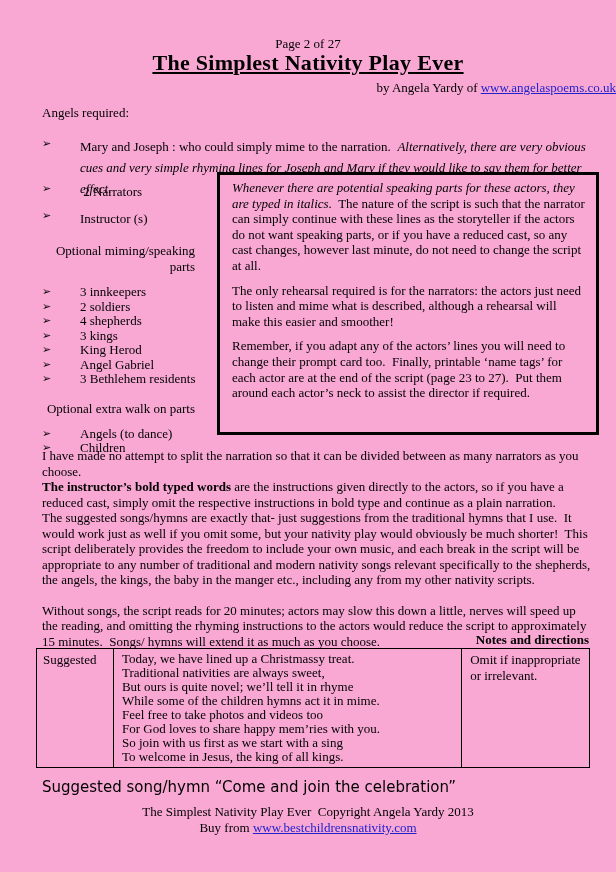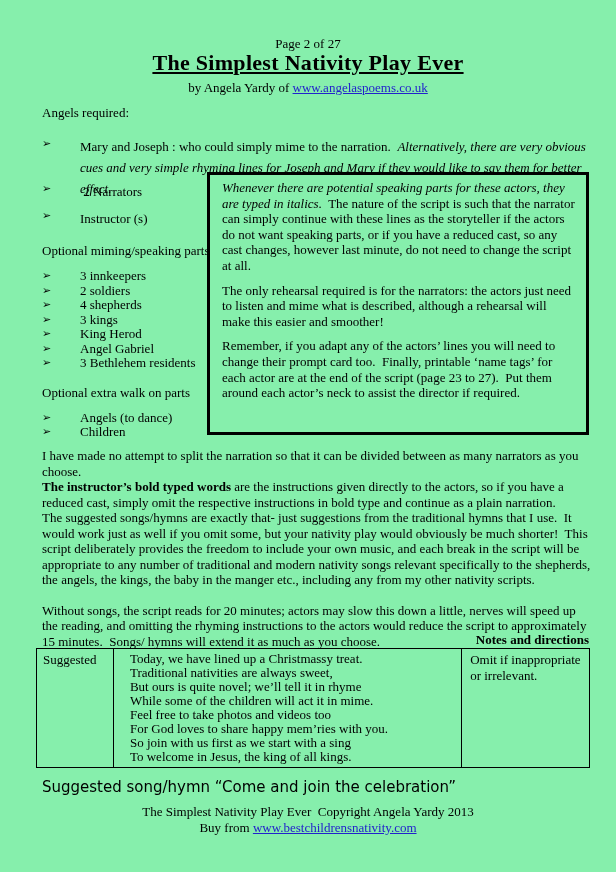--- a/index.html
+++ b/index.html
@@ -1,74 +1,74 @@
 <!DOCTYPE html>
 <html><head>
 <meta charset="utf-8">
 <style>
   * { margin:0; padding:0; box-sizing:border-box; }
   html,body { background:#e8e8e8; }
   .page {
     position:relative;
     width:616px; height:872px;
     margin:0 auto;
-    background:#86efac;
+    background:#f9a8d4;
     color:#000000;
     font-family:"Liberation Serif","DejaVu Serif",serif;
     font-size:13px;
     overflow:hidden;
   }
   .pre { white-space:pre-wrap; }
   .center { position:absolute; left:0; right:0; text-align:center; }
   .page-num { top:36px; font-size:13px; }
   .doc-title { top:50px; font-size:22px; font-weight:bold; text-decoration:underline; letter-spacing:0.3px; }
-  .byline { top:80px; font-size:13px; }
+  .byline { top:80px; font-size:13px;text-align:right; }
   a.doc-link { color:#2222cc; text-decoration:underline; cursor:pointer; }
   .parts-heading { position:absolute; left:42px; top:105px; }
 
   .bullet-row { display:flex; align-items:flex-start; }
   .bullet-glyph {
     width:38px; flex:0 0 38px;
     font-family:"DejaVu Sans",sans-serif;
     font-size:11px; line-height:16px;
   }
   .bullet-text { flex:1; line-height:21px; }
 
   .bullet1 { position:absolute; left:42px; top:136px; width:549px; }
 
   .left-col { position:absolute; left:42px; top:181px; width:168px; }
   .lc-row { margin-bottom:6px; }
-  .lc-heading { margin:14px 0 10px 0; }
+  .lc-heading { margin:14px 15px 10px 0;text-align:right; }
   .lc-list .bullet-glyph { line-height:14.5px; }
   .lc-list .bullet-text { line-height:14.5px; }
   .lc-list .bullet-row { margin:0; }
 
   .info-box {
-    position:absolute; left:207px; top:172px; width:382px; height:263px;
+    position:absolute; left:217px; top:172px; width:382px; height:263px;
     border:3px solid #000; padding:5px 10px 4px 12px;
     line-height:15.6px;
   }
   .info-box p { margin:0; }
   .info-box .gap { margin-bottom:9px; }
 
   .body-text { position:absolute; left:42px; top:448px; width:551px; line-height:15.5px; }
   .body-text .para { margin:0; }
   .body-text .spacer { height:15px; }
 
   .notes-header { position:absolute; right:27px; top:632px; font-weight:bold; }
 
   table.script-table {
     position:absolute; left:36px; top:648px; width:554px;
     border-collapse:collapse;
   }
   table.script-table td { border:1px solid #000; vertical-align:top; }
   td.col-speaker { width:77px; padding:3px 4px 3px 6px; }
   td.col-lines  { width:349px; padding:3px 4px 3px 8px; }
   td.col-notes  { width:128px; padding:3px 4px 3px 8px; vertical-align:middle; }
-  .script-line { line-height:14px; min-height:14px;margin-left:8px; }
+  .script-line { line-height:14px; min-height:14px; }
   .notes-text { line-height:14px; }
   td.col-lines { height:110px; }
 
   .song-line {
     position:absolute; left:42px; top:778px;
     font-family:cursive, "DejaVu Sans", sans-serif;
     font-size:15px;
   }
   .footer-1 { top:804px; font-size:13px; }
   .footer-2 { top:820px; font-size:13px; }
@@ -165,21 +165,21 @@
   <div class="notes-header pre">Notes and directions</div>
 
   <table class="script-table">
     <tbody>
         <tr>
       <td class="col-speaker"><span class="pre">Suggested</span></td>
       <td class="col-lines">
         <div class="script-line pre">Today, we have lined up a Christmassy treat.</div>
         <div class="script-line pre">Traditional nativities are always sweet,</div>
         <div class="script-line pre">But ours is quite novel; we’ll tell it in rhyme</div>
-        <div class="script-line pre">While some of the children will act it in mime.</div>
+        <div class="script-line pre">While some of the children hymns act it in mime.</div>
         <div class="script-line pre">Feel free to take photos and videos too</div>
         <div class="script-line pre">For God loves to share happy mem’ries with you.</div>
         <div class="script-line pre">So join with us first as we start with a sing</div>
         <div class="script-line pre">To welcome in Jesus, the king of all kings.</div>
       </td>
       <td class="col-notes"><span class="notes-text pre">Omit if inappropriate or irrelevant.</span></td>
     </tr>
   </tbody>
     </table>
 

